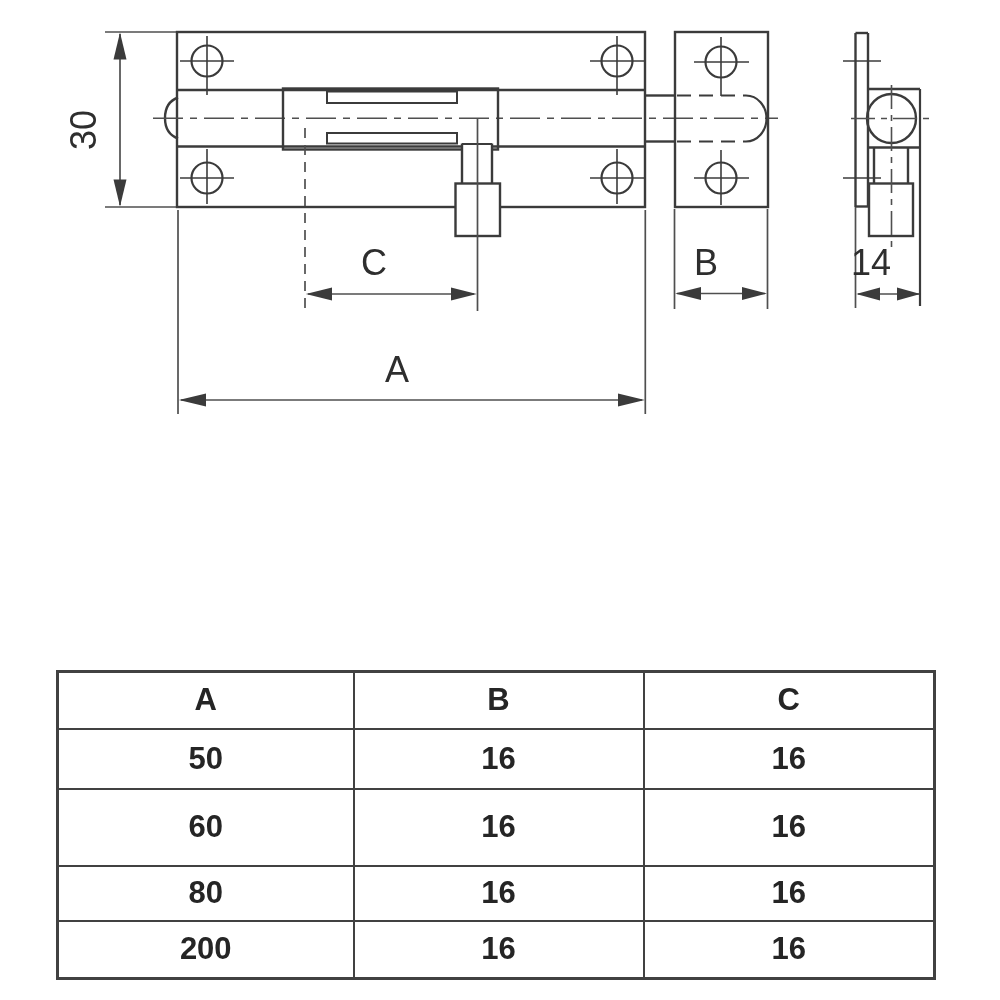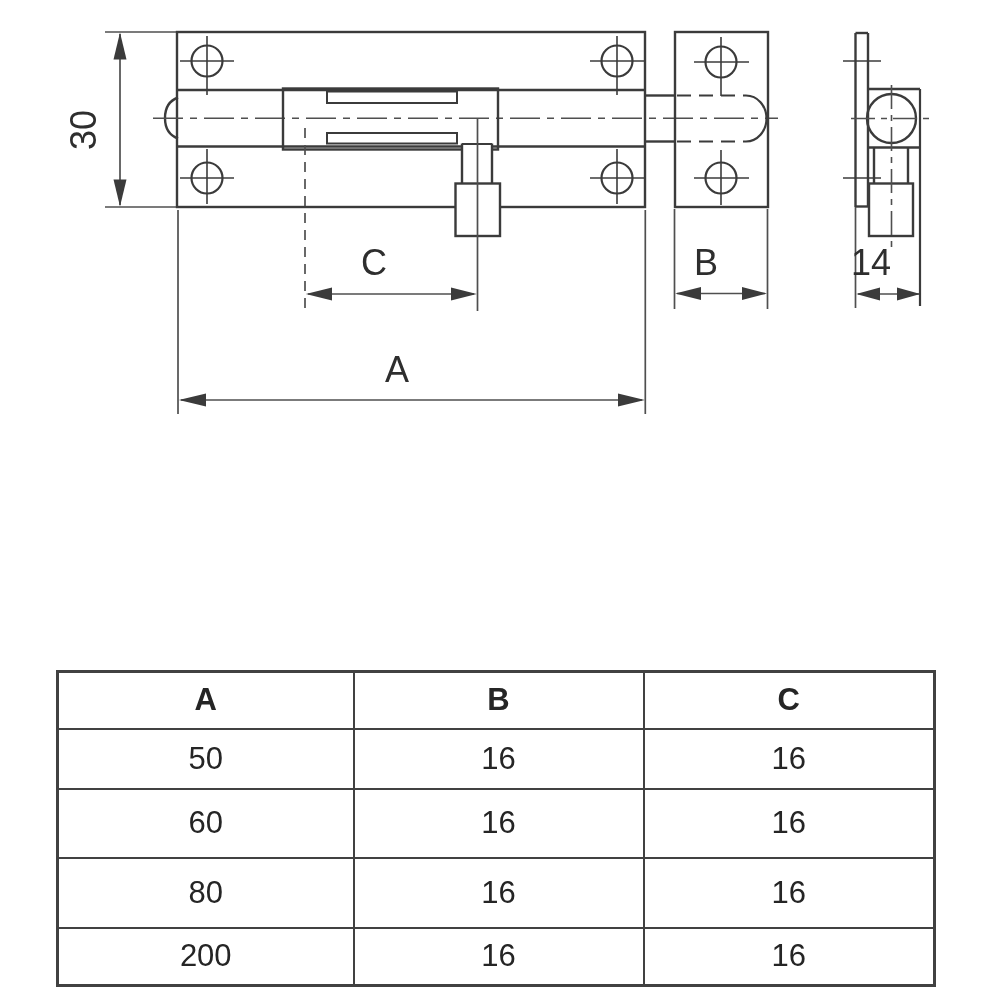--- a/index.html
+++ b/index.html
@@ -18,23 +18,23 @@
   table.spec{
     border-collapse:collapse;table-layout:fixed;width:100%;height:100%;
     border:3px solid #414141;
   }
   table.spec th, table.spec td{
     border:2.5px solid #414141;
     text-align:center;vertical-align:middle;
     color:#252525;font-size:31px;padding:0;
   }
   table.spec th{font-weight:bold;}
-  table.spec td{font-weight:normal;margin-top:48px;}
+  table.spec td{font-weight:bold;margin-top:48px;}
   tr.hdr{height:57px;}
-  tr.r0{height:60px;} tr.r1{height:69px;} tr.r2{height:70px;} tr.r3{height:58px;}
+  tr.r0{height:60px;} tr.r1{height:77px;} tr.r2{height:55px;} tr.r3{height:58px;}
 </style>
 </head>
 <body>
 
 <div id="canvas">
 
   <svg id="drawing" width="1000" height="460" viewBox="0 0 1000 460">
 
     <g stroke="#3b3b3b" fill="none" stroke-width="2.4">
 

